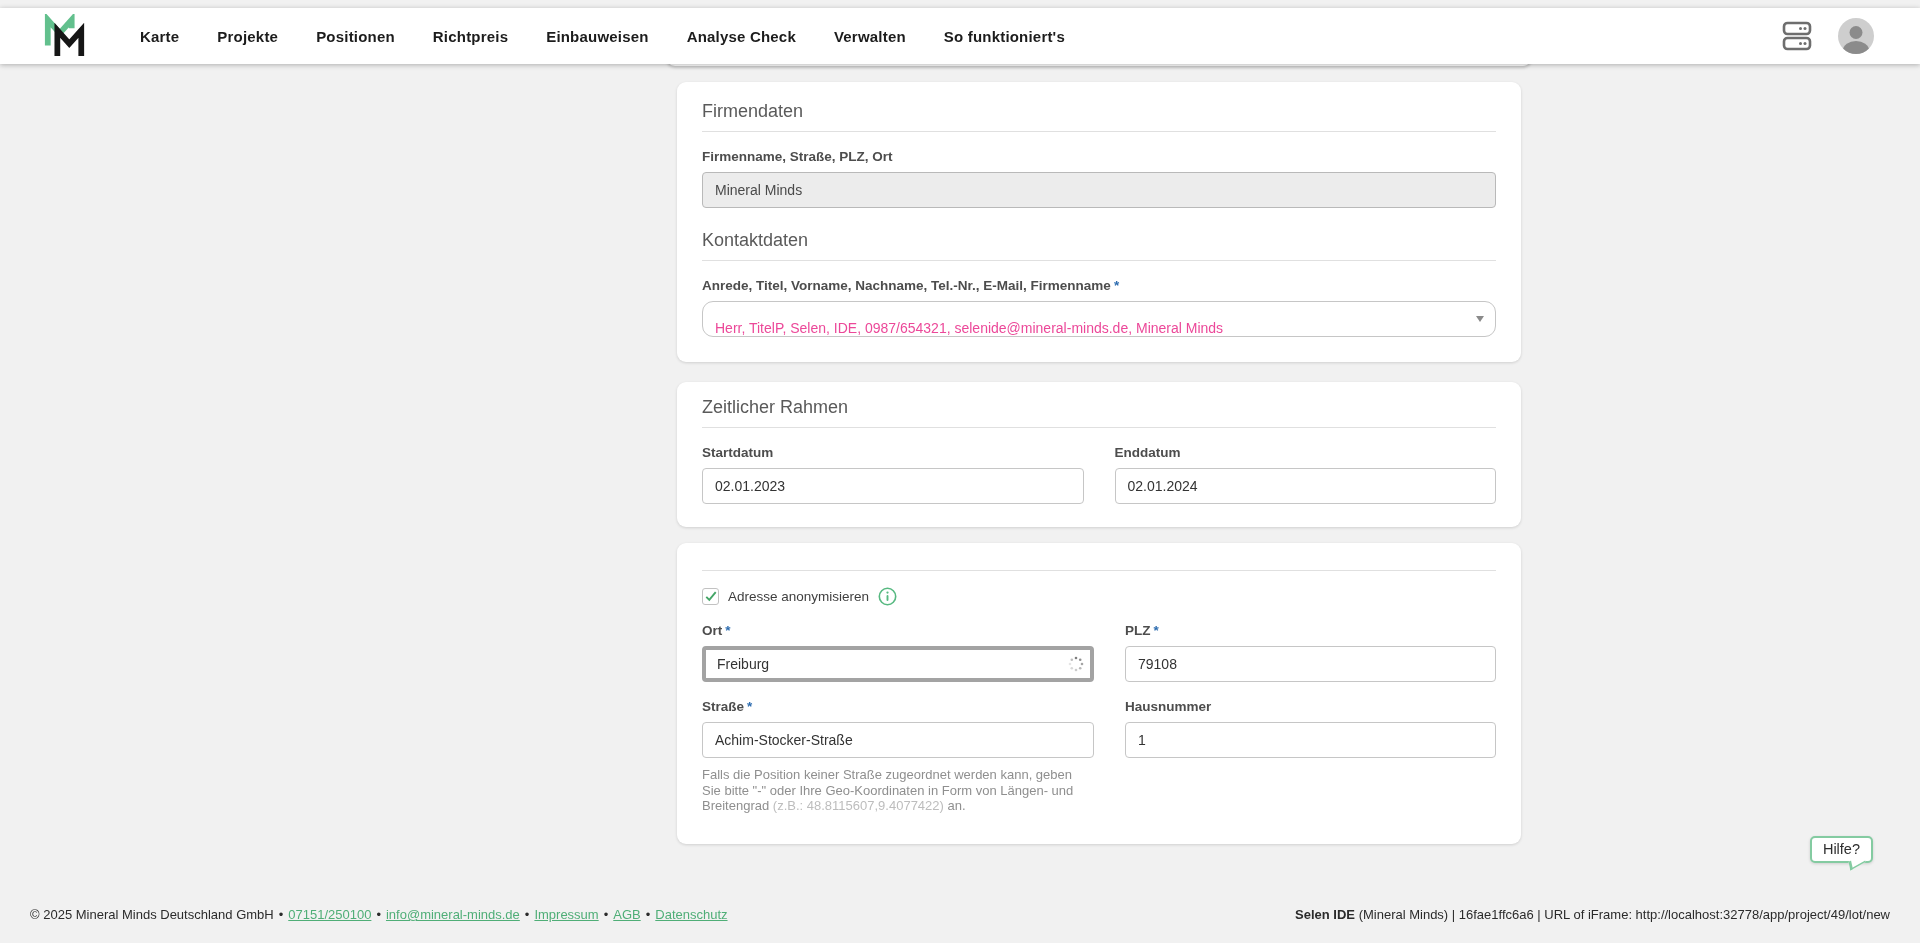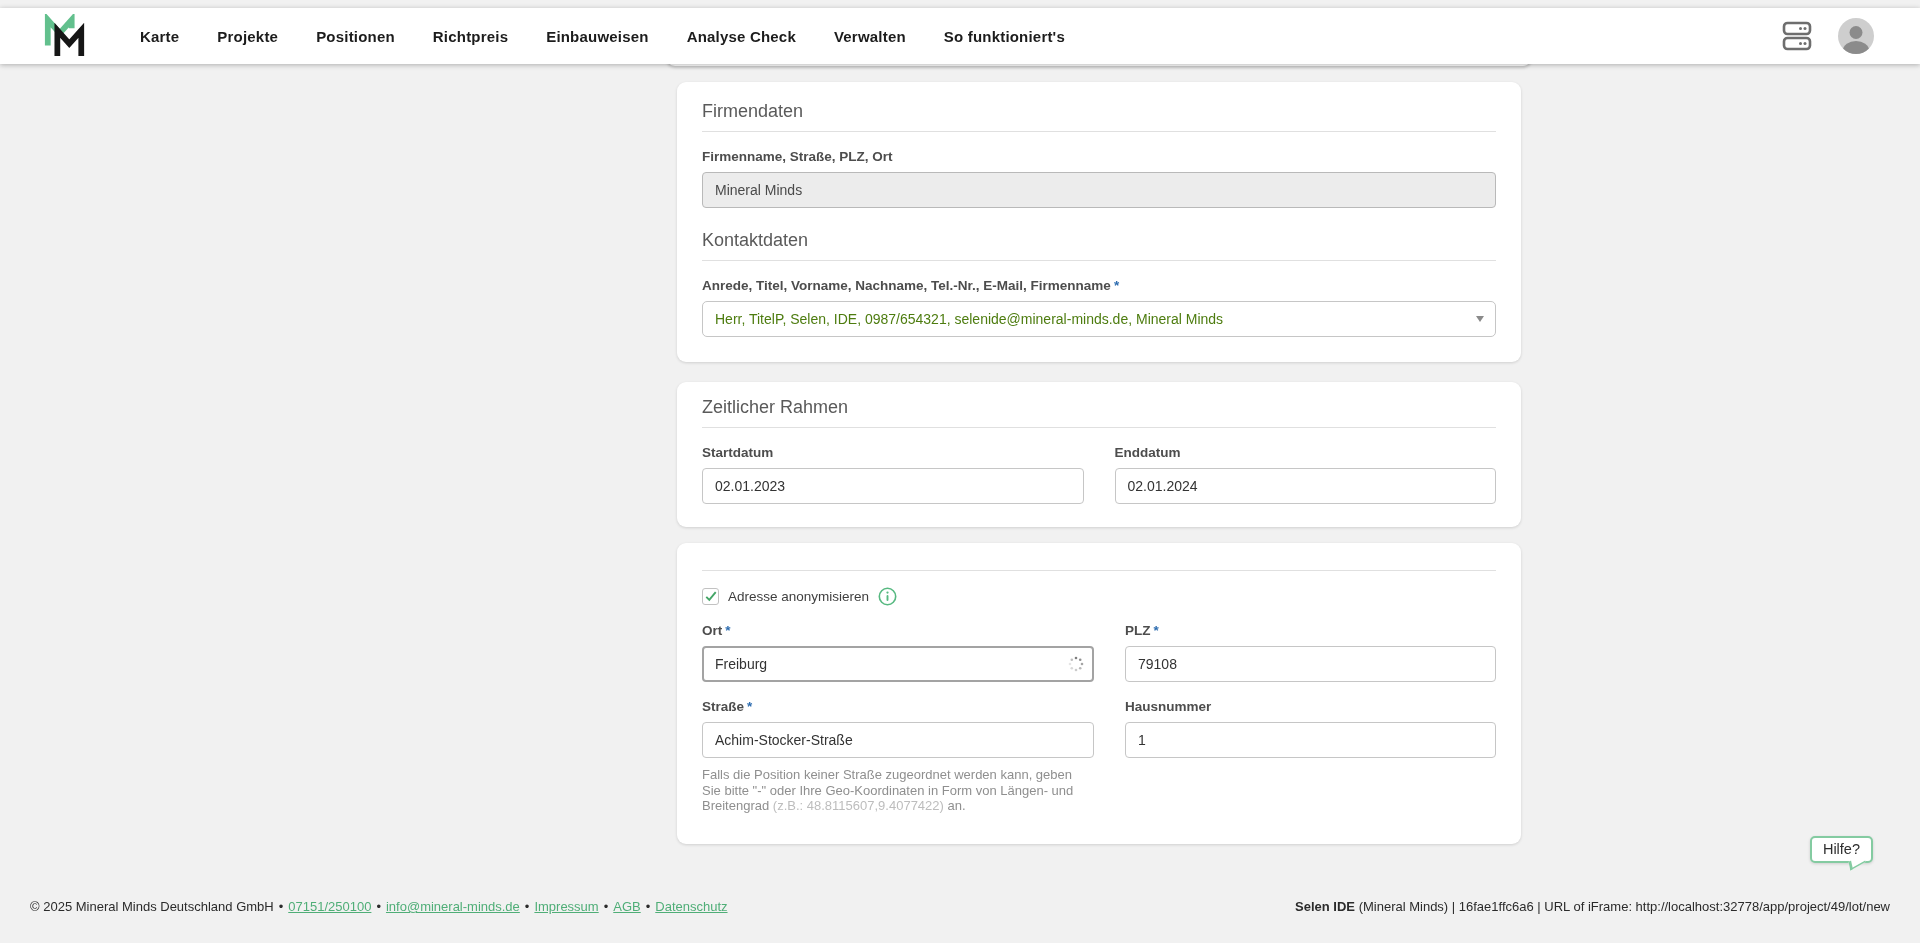--- a/index.html
+++ b/index.html
@@ -65,28 +65,28 @@
   .text-input {
     width:100%; height:36px; border:1px solid #c6c6c6; border-radius:4px;
     padding:0 12px; font-size:14px; color:#333; background:#fff;
     font-family:"Liberation Sans", sans-serif; outline:none;
   }
   .text-input:disabled, .text-input.disabled {
     background:#ececec; border-color:#b9b9b9; color:#4a4a4a;
   }
   .input-wrap { position:relative; }
   .input-wrap .text-input.focused {
-    border:2px solid #a3a3a3; padding:0 11px;
+    border:4px solid #a3a3a3; padding:0 11px;
   }
   .spinner { position:absolute; right:10px; top:50%; transform:translateY(-50%); }
 
   .select-box {
-    position:relative; width:100%; height:36px; border:1px solid #c6c6c6; border-radius:5px;
-    background:#fff; display:flex; align-items:center; padding:0 28px 0 12px;
-    font-size:14px; color:#4d7c0f; cursor:pointer;
+    position:relative; width:100%; height:36px; border:1px solid #c6c6c6; border-radius:11px;
+    background:#fff; display:flex; align-items:flex-end; padding:0 28px 0 12px;
+    font-size:14px; color:#ec4899; cursor:pointer;
   }
   .select-arrow {
     position:absolute; right:11px; top:50%; transform:translateY(-50%);
     width:0; height:0; border-left:4.5px solid transparent; border-right:4.5px solid transparent;
     border-top:6px solid #8a8a8a;
   }
 
   .two-col { display:grid; grid-template-columns:1fr 1fr; column-gap:31px; }
 
   
@@ -114,21 +114,21 @@
   }
   .help-bubble::after {
     content:""; position:absolute; right:8px; bottom:-7px;
     width:10px; height:10px; background:#fff;
     border-right:2px solid #84cba1; border-bottom:2px solid #84cba1;
     transform:skewX(-38deg) rotate(45deg);
   }
 
   
   .footer {
-    position:absolute; left:0; right:0; bottom:16px;
+    position:absolute; left:0; right:0; bottom:8px;
     padding:0 30px 13px; display:flex; justify-content:space-between; align-items:flex-end;
     font-size:13px; color:#2b2b2b;
   }
   .footer a { color:#4fae77; text-decoration:underline; cursor:pointer; }
   .footer .sep { margin:0 5px; color:#2b2b2b; }
   .footer-right b { font-weight:700; }
 
   svg { display:block; }
 </style>
 </head>

